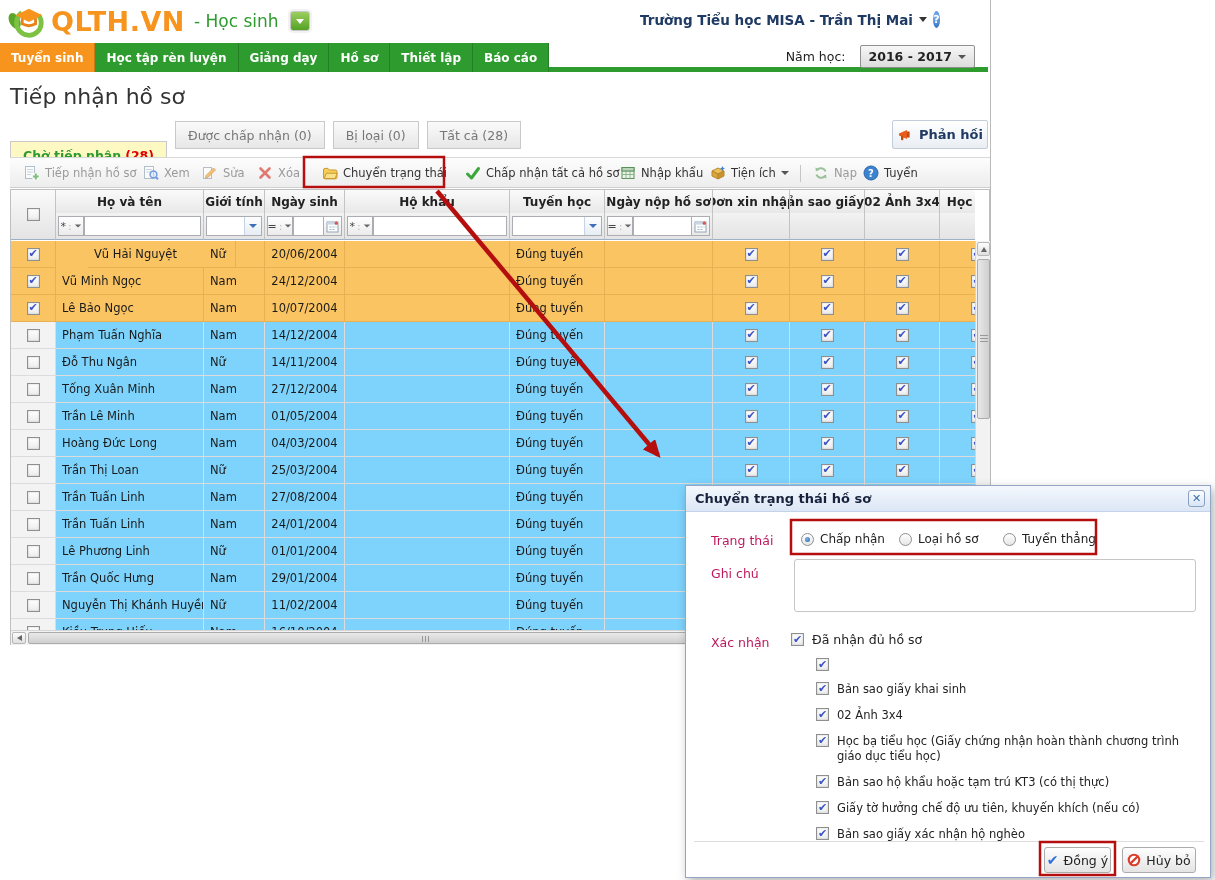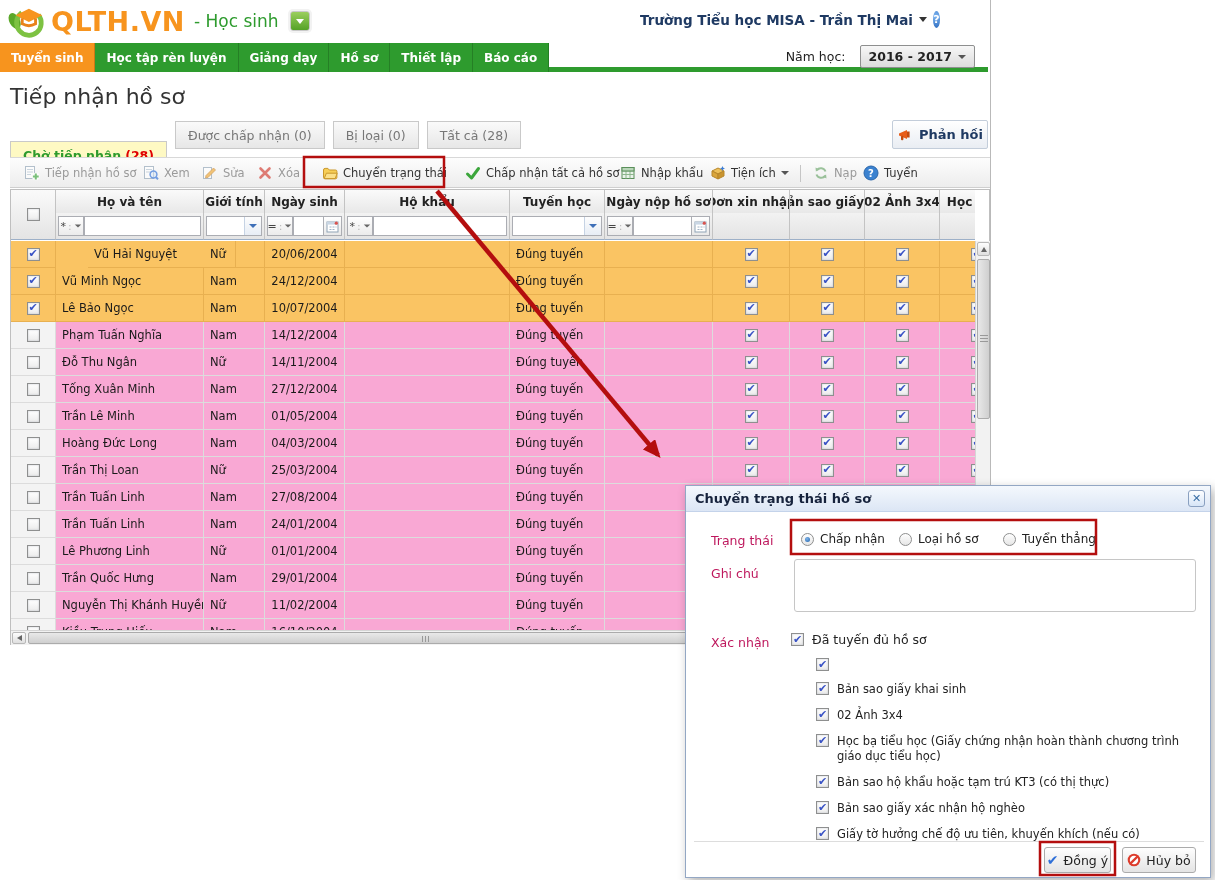--- a/index.html
+++ b/index.html
@@ -70,21 +70,21 @@
   .op-btn .chev { border-top-color:#666; transform:scale(.8); }
   .f-input { height:20px; border:1px solid #abadb3; background:#fff; flex:1; min-width:0; }
   .sel-box { height:20px; border:1px solid #abadb3; background:#fff; flex:1; display:flex; align-items:center; justify-content:flex-end; }
   .sel-btn { width:17px; height:18px; background:linear-gradient(#fdfdfd,#e7edf5); border-left:1px solid #c6d3e4;
     display:flex; align-items:center; justify-content:center; }
   .sel-btn .chev { border-top-color:#3d6fb8; }
   .cal-btn { width:18px; height:20px; border:1px solid #abadb3; border-left:none; background:linear-gradient(#fff,#e9e9e9);
     display:flex; align-items:center; justify-content:center; flex:none; }
 
   .tbody { position:absolute; left:0; top:51px; width:964px; height:389px; overflow:hidden; background:#fff; }
-  .trow { position:relative; width:964px; height:27px; background:#f9a8d4; }
+  .trow { position:relative; width:964px; height:27px; background:#7dd3fc; }
   .trow .cell { position:absolute; top:0; height:27px; border-right:1px solid #dcdcdc; border-bottom:1px solid #dcdcdc;
     display:flex; align-items:center; font-size:11.5px; color:#1a1a1a; white-space:nowrap; overflow:hidden; }
   .trow .c-text { padding:0 6px; }
   .trow .c-center { justify-content:center; }
   .trow .cbcell { background:#f3f3f3; justify-content:center; }
   .trow.sel { background:#FAC463; }
   .trow.sel .cell { border-right-color:#e8b050; border-bottom-color:#e8b050; }
   .trow.sel .cbcell { background:#FAC463; }
 
   .cbx { width:13px; height:13px; border:1px solid #8E8F8F; background:linear-gradient(#fff,#ececec);
@@ -790,21 +790,21 @@
           <span>Tuyển thẳng</span>
         </label>
       </div>
 
     <div class="dlg-label" style="left:25px; top:80px;">Ghi chú</div>
     <textarea class="dlg-textarea" value="" style=""></textarea>
 
     <div class="dlg-label" style="left:25px; top:149px;">Xác nhận</div>
     <div class="confirm-main">
       <span class="cbx on"></span>
-      <span>Đã tuyến đủ hồ sơ</span>
+      <span>Đã nhận đủ hồ sơ</span>
     </div>
 
     <div class="checklist" id="checklist">
         <div class="chk-item">
           <span class="cbx on"></span>
         </div>
         <div class="chk-item">
           <span class="cbx on"></span>
           <span class="txt">Bản sao giấy khai sinh</span>
         </div>
@@ -815,25 +815,25 @@
         <div class="chk-item">
           <span class="cbx on"></span>
           <span class="txt">Học bạ tiểu học (Giấy chứng nhận hoàn thành chương trình giáo dục tiểu học)</span>
         </div>
         <div class="chk-item">
           <span class="cbx on"></span>
           <span class="txt">Bản sao hộ khẩu hoặc tạm trú KT3 (có thị thực)</span>
         </div>
         <div class="chk-item">
           <span class="cbx on"></span>
-          <span class="txt">Bản sao giấy xác nhận hộ nghèo</span>
+          <span class="txt">Giấy tờ hưởng chế độ ưu tiên, khuyến khích (nếu có)</span>
         </div>
         <div class="chk-item">
           <span class="cbx on"></span>
-          <span class="txt">Giấy tờ hưởng chế độ ưu tiên, khuyến khích (nếu có)</span>
+          <span class="txt">Bản sao giấy xác nhận hộ nghèo</span>
         </div>
       </div>
 
     <div class="dlg-sep"></div>
     <div class="dlg-btn btn-ok">
       <span class="ok-check">✔</span>
       <span>Đồng ý</span>
     </div>
     <div class="dlg-btn btn-cancel">
       <span style="display:inline-flex;">

